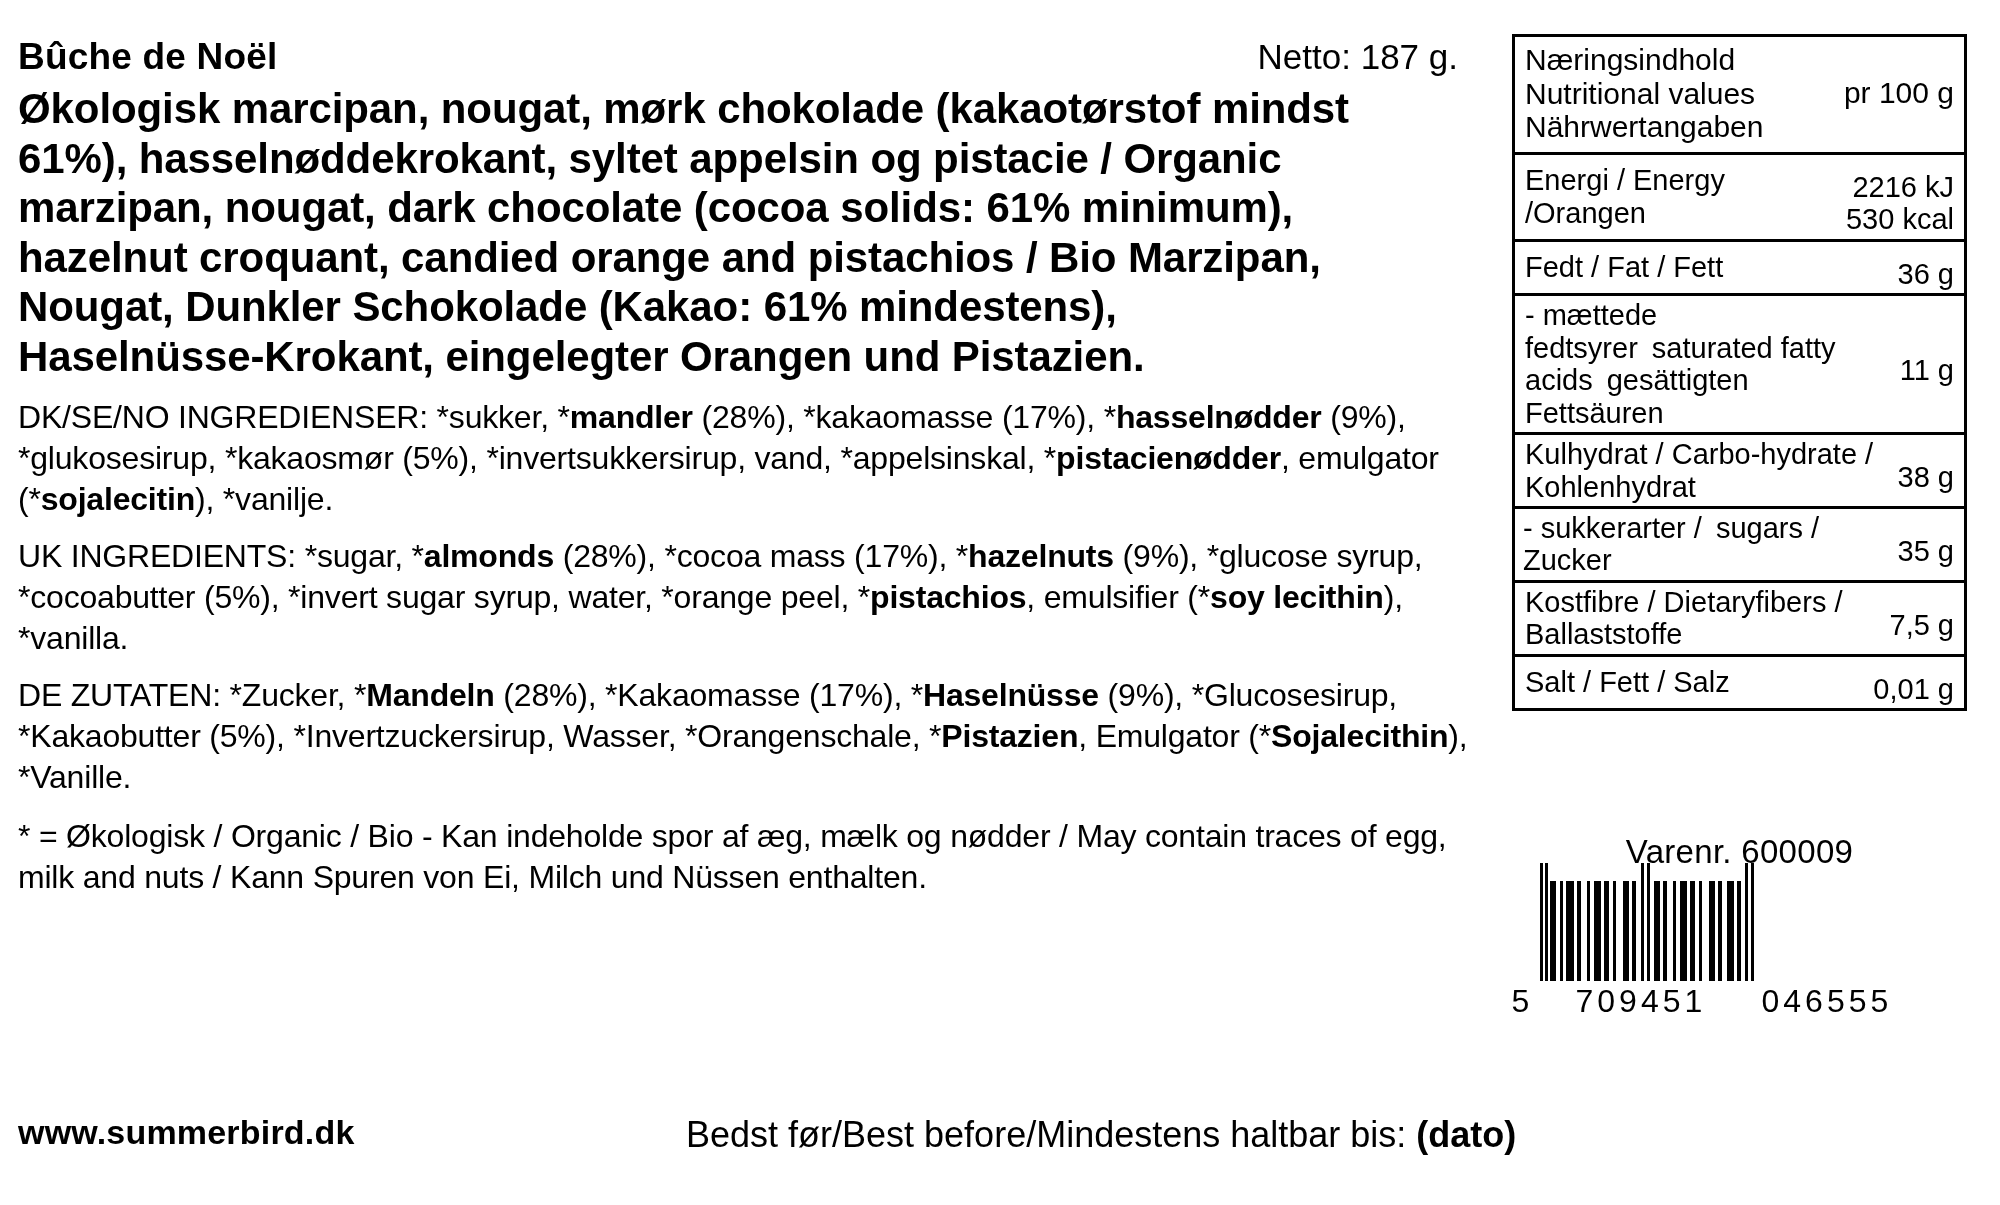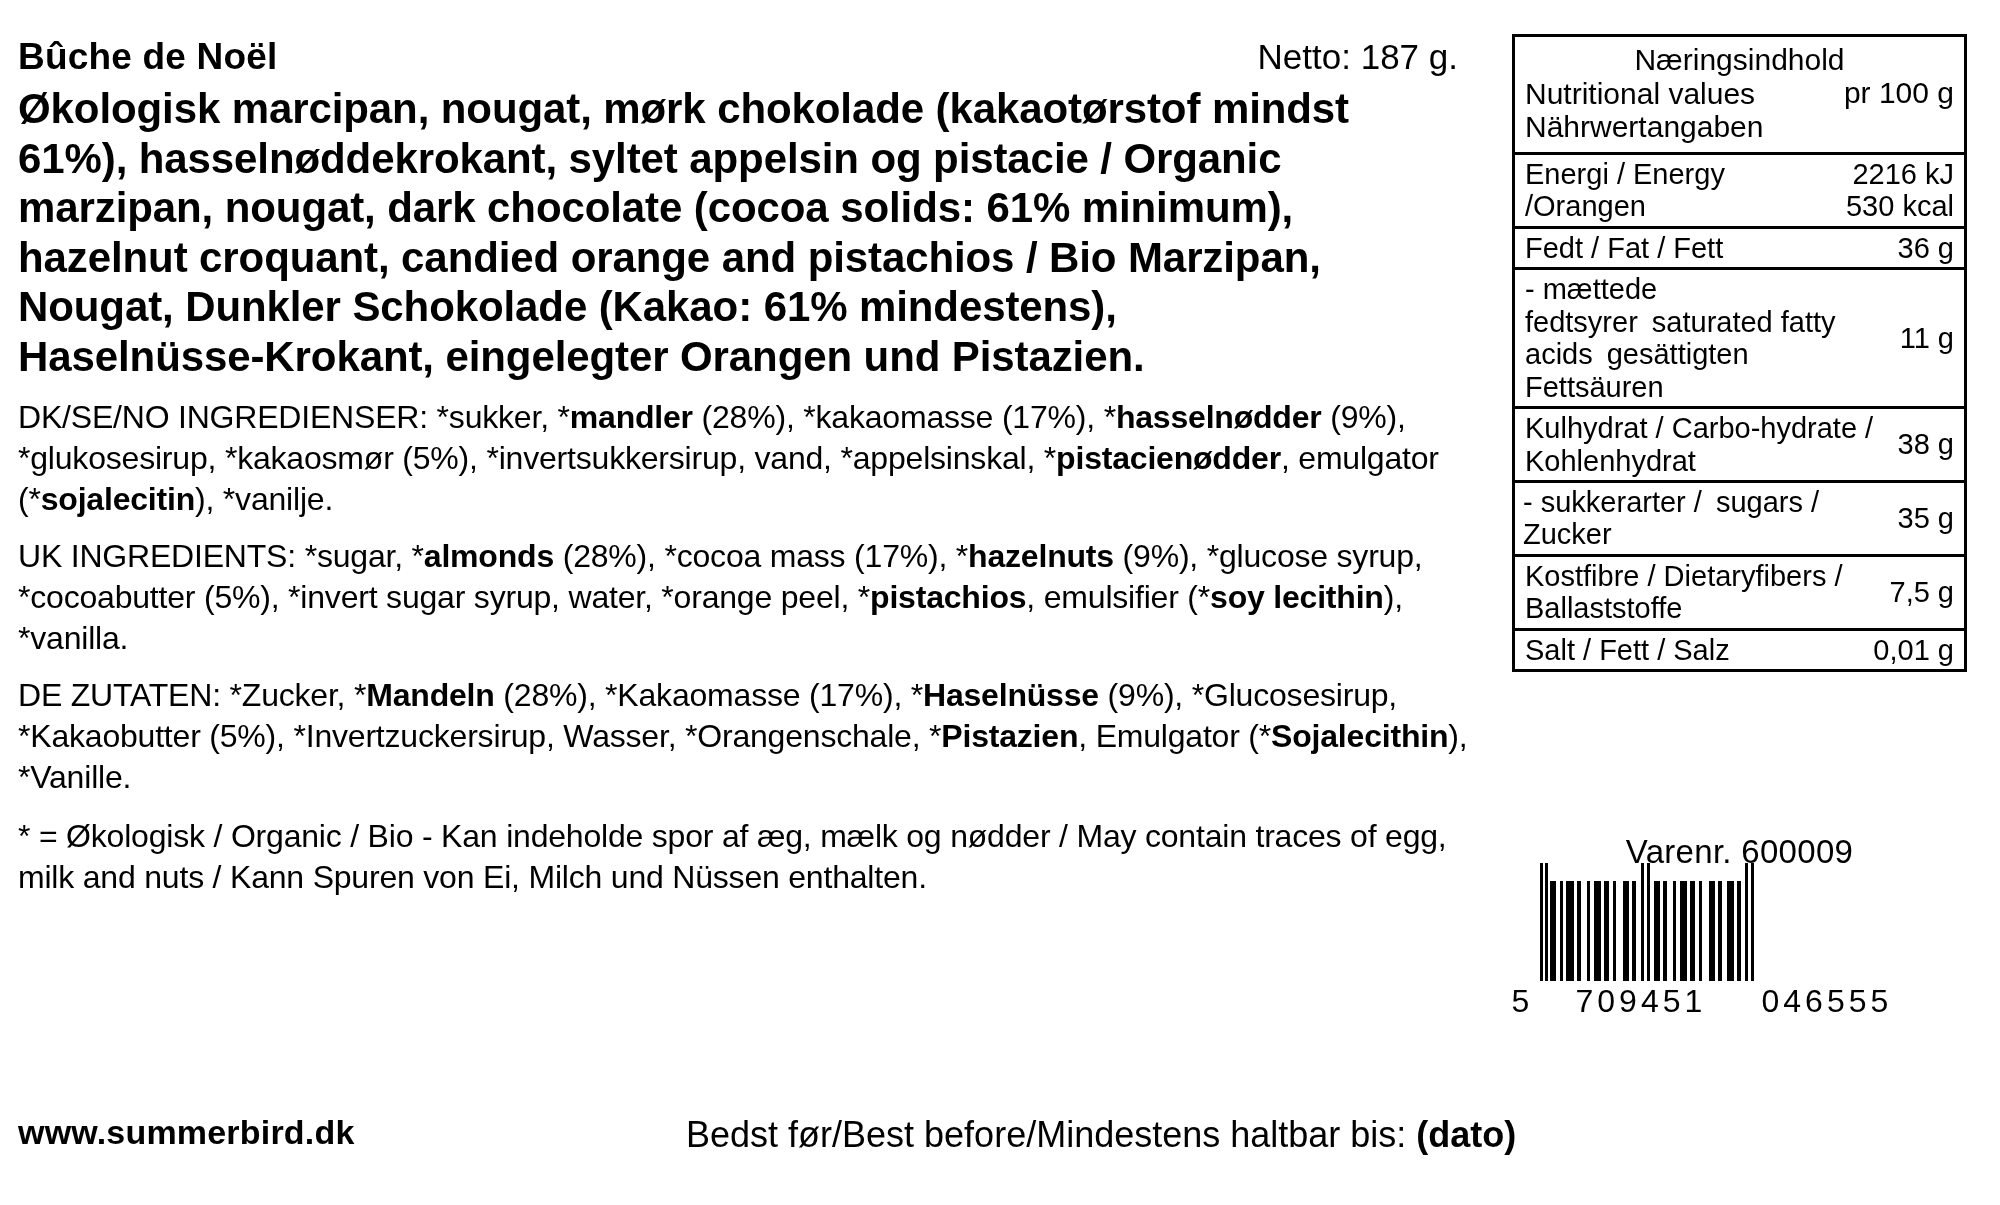--- a/index.html
+++ b/index.html
@@ -82,21 +82,21 @@
     border: 3px solid #000;
     box-sizing: border-box;
     background: #fff;
   }
   .nutri-head {
     padding: 6px 10px 8px 10px;
     font-size: 30px;
     line-height: 1.12;
     position: relative;
   }
-  .nutri-head .hl1 { display: block; text-align: center; }
+  .nutri-head .hl1 { display: block; }
   .nutri-head .hl2 { display: block; }
   .nutri-head .hl3 { display: block; }
   .nutri-head .per {
     position: absolute;
     right: 10px;
     top: 39px;
     font-size: 30px;
   }
 
   .nrow {
@@ -107,21 +107,21 @@
     box-sizing: border-box;
   }
   .nrow .nlabel {
     flex: 1 1 auto;
     padding: 3px 6px 3px 10px;
     font-size: 29px;
     line-height: 1.12;
   }
   .nrow .nvalue {
     flex: 0 0 auto;
-    padding: 3px 10px 3px 4px;
+    padding: 16px 10px 3px 4px;
     font-size: 29px;
     line-height: 1.12;
     text-align: right;
     white-space: nowrap;
   }
   .nrow .nvalue span { display: block; }
 
   
   .barcode-area {
     position: absolute;

